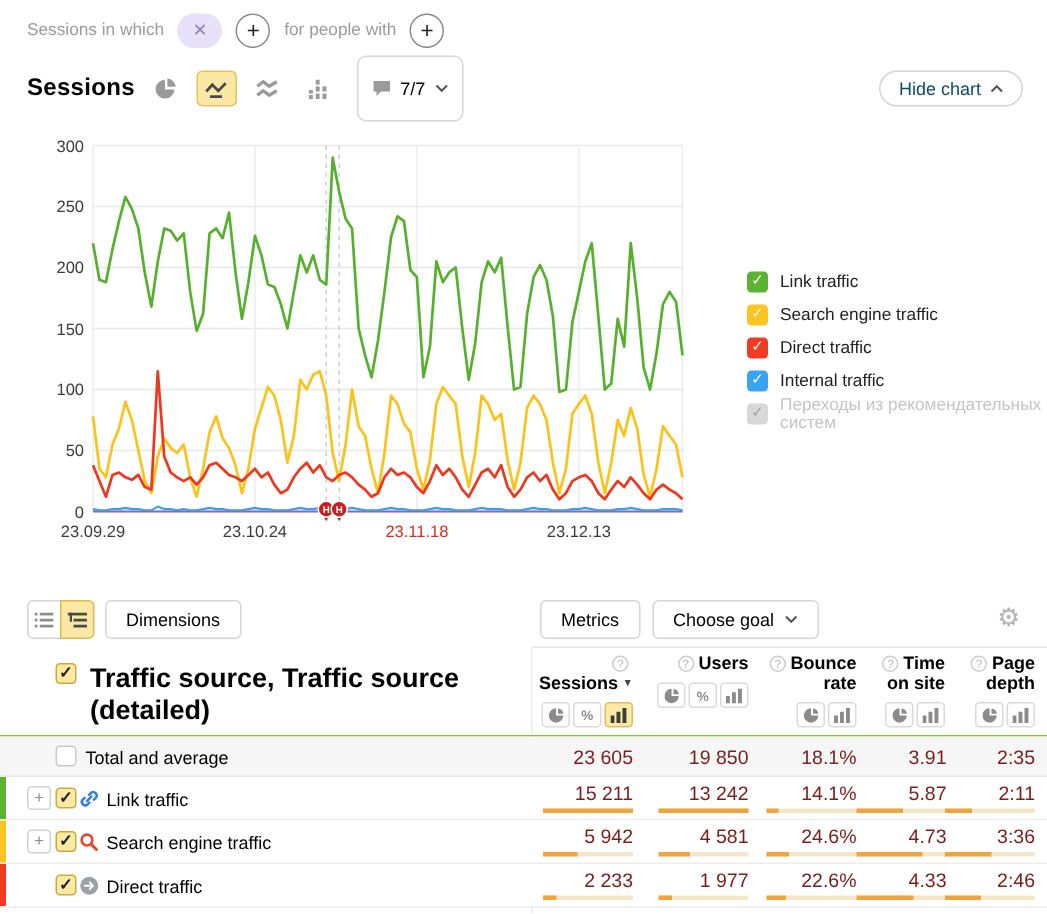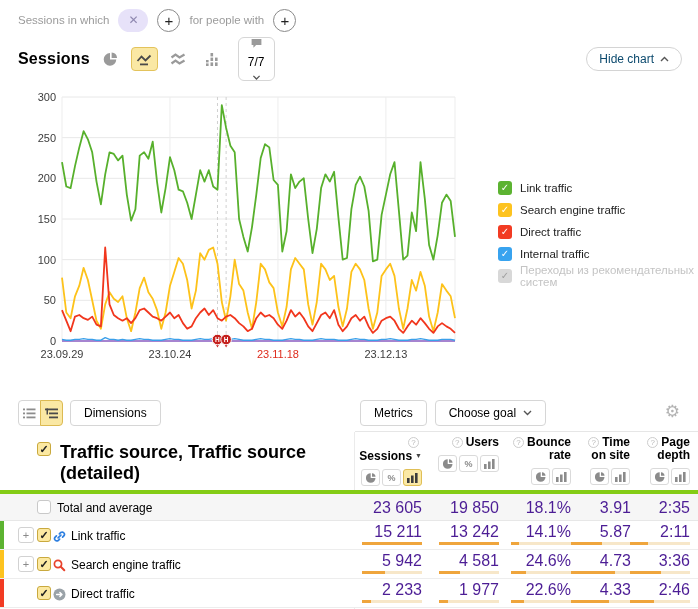--- a/index.html
+++ b/index.html
@@ -14,21 +14,21 @@
   .chip-x{color:#8f88b0;font-size:12px;line-height:1;cursor:pointer;}
   .plus-btn{width:23px;height:23px;border:1.5px solid #8a8a8a;border-radius:50%;background:#fff;
         font-size:15px;line-height:1;color:#222;display:flex;align-items:center;justify-content:center;padding:0;}
   
   .chart-header{position:absolute;left:18px;top:44px;right:16px;height:30px;display:flex;align-items:center;}
   .section-title{font-size:16px;font-weight:bold;letter-spacing:.2px;}
   .ctype{width:27px;height:24px;margin-left:7px;border:1px solid transparent;border-radius:4px;
         background:transparent;display:flex;align-items:center;justify-content:center;padding:0;}
   .ctype.active{background:#fae8a4;border-color:#e3c35c;}
   .badge-btn{margin-left:12px;height:44px;border:1px solid #d6d6d6;border-radius:6px;background:#fff;
-        padding:0 9px;display:flex;align-items:center;gap:6px;font-size:12px;color:#000;flex-direction:column;}
+        padding:0 9px;display:flex;align-items:center;gap:6px;font-size:12px;color:#000;}
   .hide-chart{margin-left:auto;height:24px;border:1px solid #d4d4d4;border-radius:13px;background:#fff;
         padding:0 12px;display:flex;align-items:center;gap:6px;font-size:12px;color:#0c4a6e;}
   
   .chart-wrap{position:absolute;left:0;top:85px;width:698px;height:285px;}
   #chart{position:absolute;left:0;top:0;}
   .legend{position:absolute;left:498px;top:95px;display:flex;flex-direction:column;gap:6px;}
   .legend-item{display:flex;align-items:center;gap:8px;font-size:11.5px;color:#222;height:16px;cursor:pointer;}
   .lcheck{width:14px;height:14px;border-radius:3px;color:#fff;font-size:10px;line-height:14px;
         text-align:center;flex:0 0 auto;}
   .legend-item.disabled{color:#c4c4c4;}
@@ -61,36 +61,36 @@
   .help-icon{display:inline-block;width:11px;height:11px;border:1px solid #cdcdcd;border-radius:50%;
         color:#b9b9b9;font-size:8px;line-height:10px;text-align:center;font-weight:normal;
         vertical-align:1px;margin-right:3px;box-sizing:border-box;cursor:pointer;}
   .sort-arrow{font-size:7px;color:#444;margin-left:3px;vertical-align:2px;}
   .mtoggles{display:flex;gap:2px;margin-top:6px;}
   .tgl{width:19px;height:17px;border:1px solid #dadada;border-radius:3px;background:#fff;
         color:#8b8b8b;font-size:9px;display:flex;align-items:center;justify-content:center;padding:0;}
   .tgl.active{background:#fbe9a6;border-color:#e0bf56;color:#3c3c3c;}
   .tgl svg{display:block;}
   
-  .trows{position:absolute;left:0;top:490px;width:698px;border-top:4px solid #84cc16;}
+  .trows{position:absolute;left:0;top:490px;width:698px;border-top:1px solid #84cc16;}
   .trow{position:relative;height:28px;background:#fff;border-bottom:1px solid #ededed;}
   .trow.total{height:26px;background:#f6f6f6;border-bottom:1px solid #e7e7e7;}
   .stripe{position:absolute;left:0;top:0;bottom:0;width:4px;}
   .expander{position:absolute;left:18px;top:6px;width:16px;height:16px;border:1px solid #d2d2d2;
         border-radius:3px;background:#fff;color:#8a8a8a;font-size:11px;line-height:13px;text-align:center;
         box-sizing:border-box;padding:0;}
   .trow .cb{position:absolute;left:37px;top:7px;}
   .trow.total .cb{top:6px;}
   .row-icon{position:absolute;left:53px;top:8px;width:13px;height:13px;}
   .row-label{position:absolute;left:71px;top:8px;font-size:12px;white-space:nowrap;}
   .trow.total .row-label{left:57px;top:7px;}
   .row-metrics{position:absolute;left:355px;top:0;height:100%;width:343px;display:flex;}
   .mcell{display:flex;flex-direction:column;align-items:flex-end;justify-content:center;
         box-sizing:border-box;padding-right:2px;}
-  .mval{font-size:16px;color:#4c1d95;line-height:13px;}
+  .mval{font-size:13px;color:#7f1d1d;line-height:13px;}
   .mbar{width:60px;height:3px;background:#f7e7c9;margin-top:4px;position:relative;}
   .mbar-fill{position:absolute;left:0;top:0;height:3px;background:#efa53c;}
 </style>
 </head>
 <body>
 
 <div id="app">
 
   <div class="filter-bar">
     <span class="muted">Sessions in which</span>

